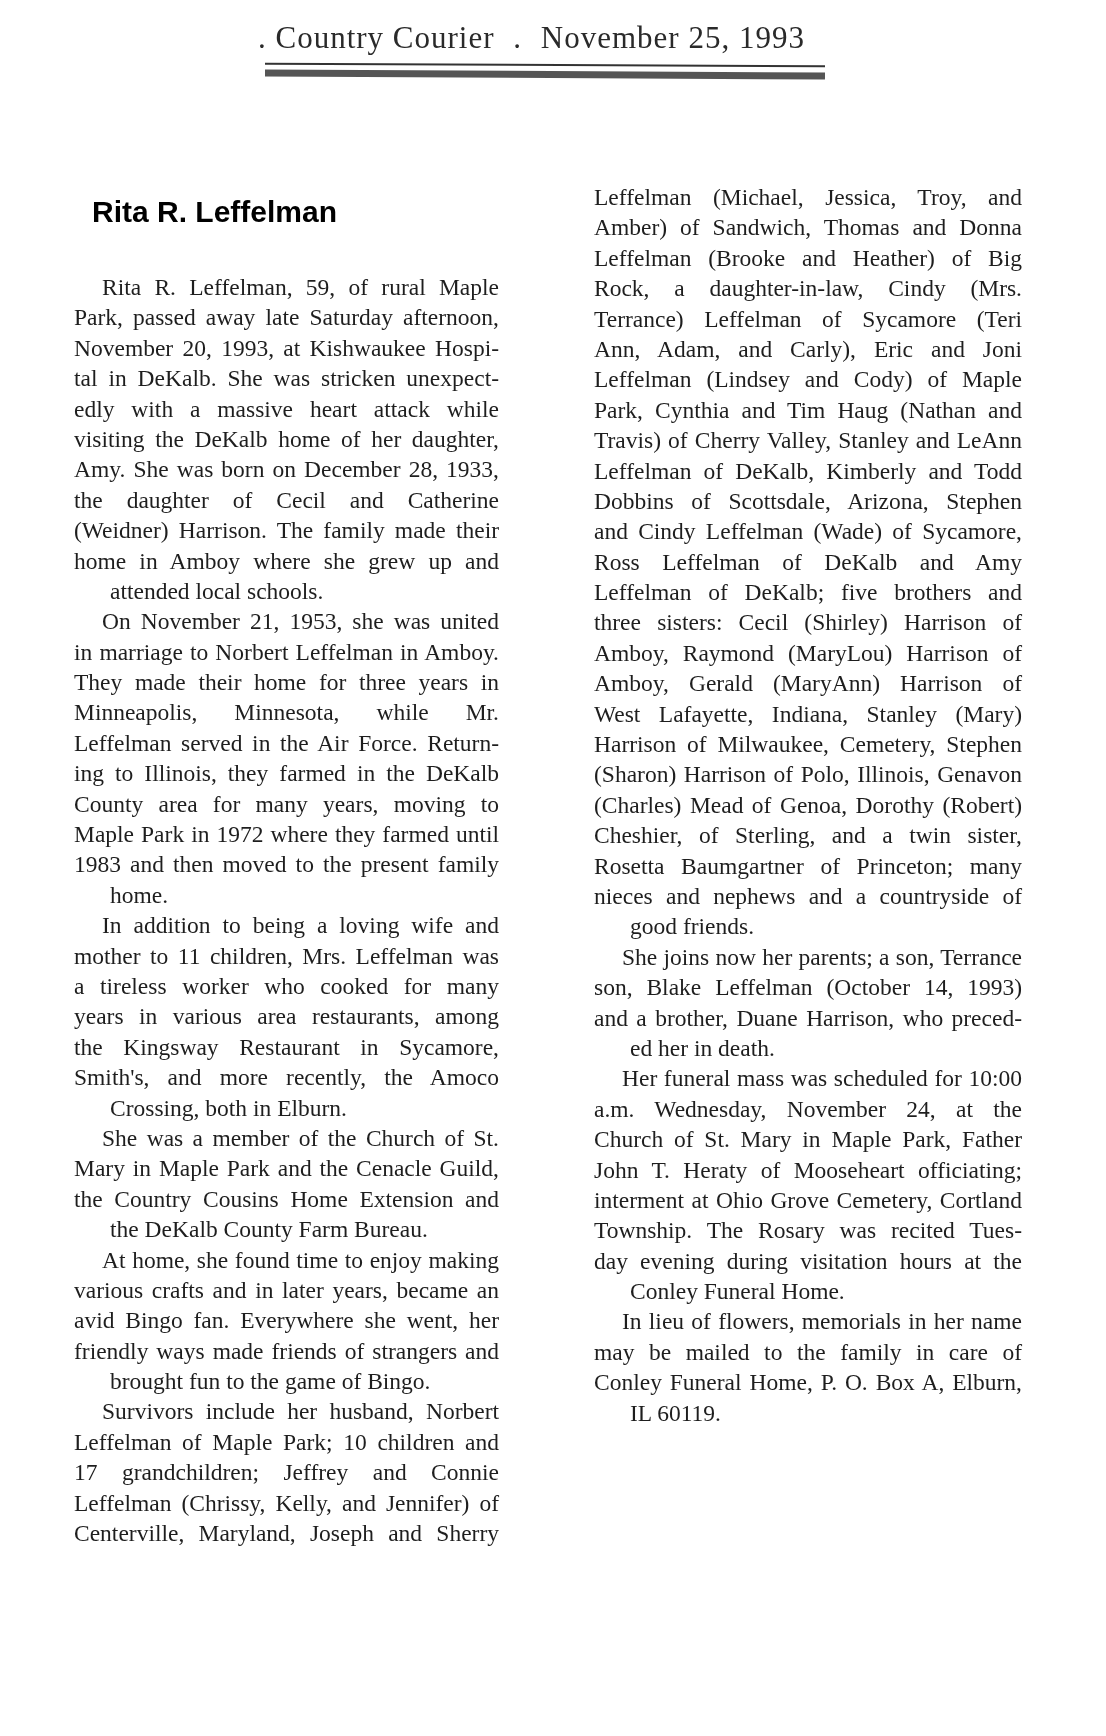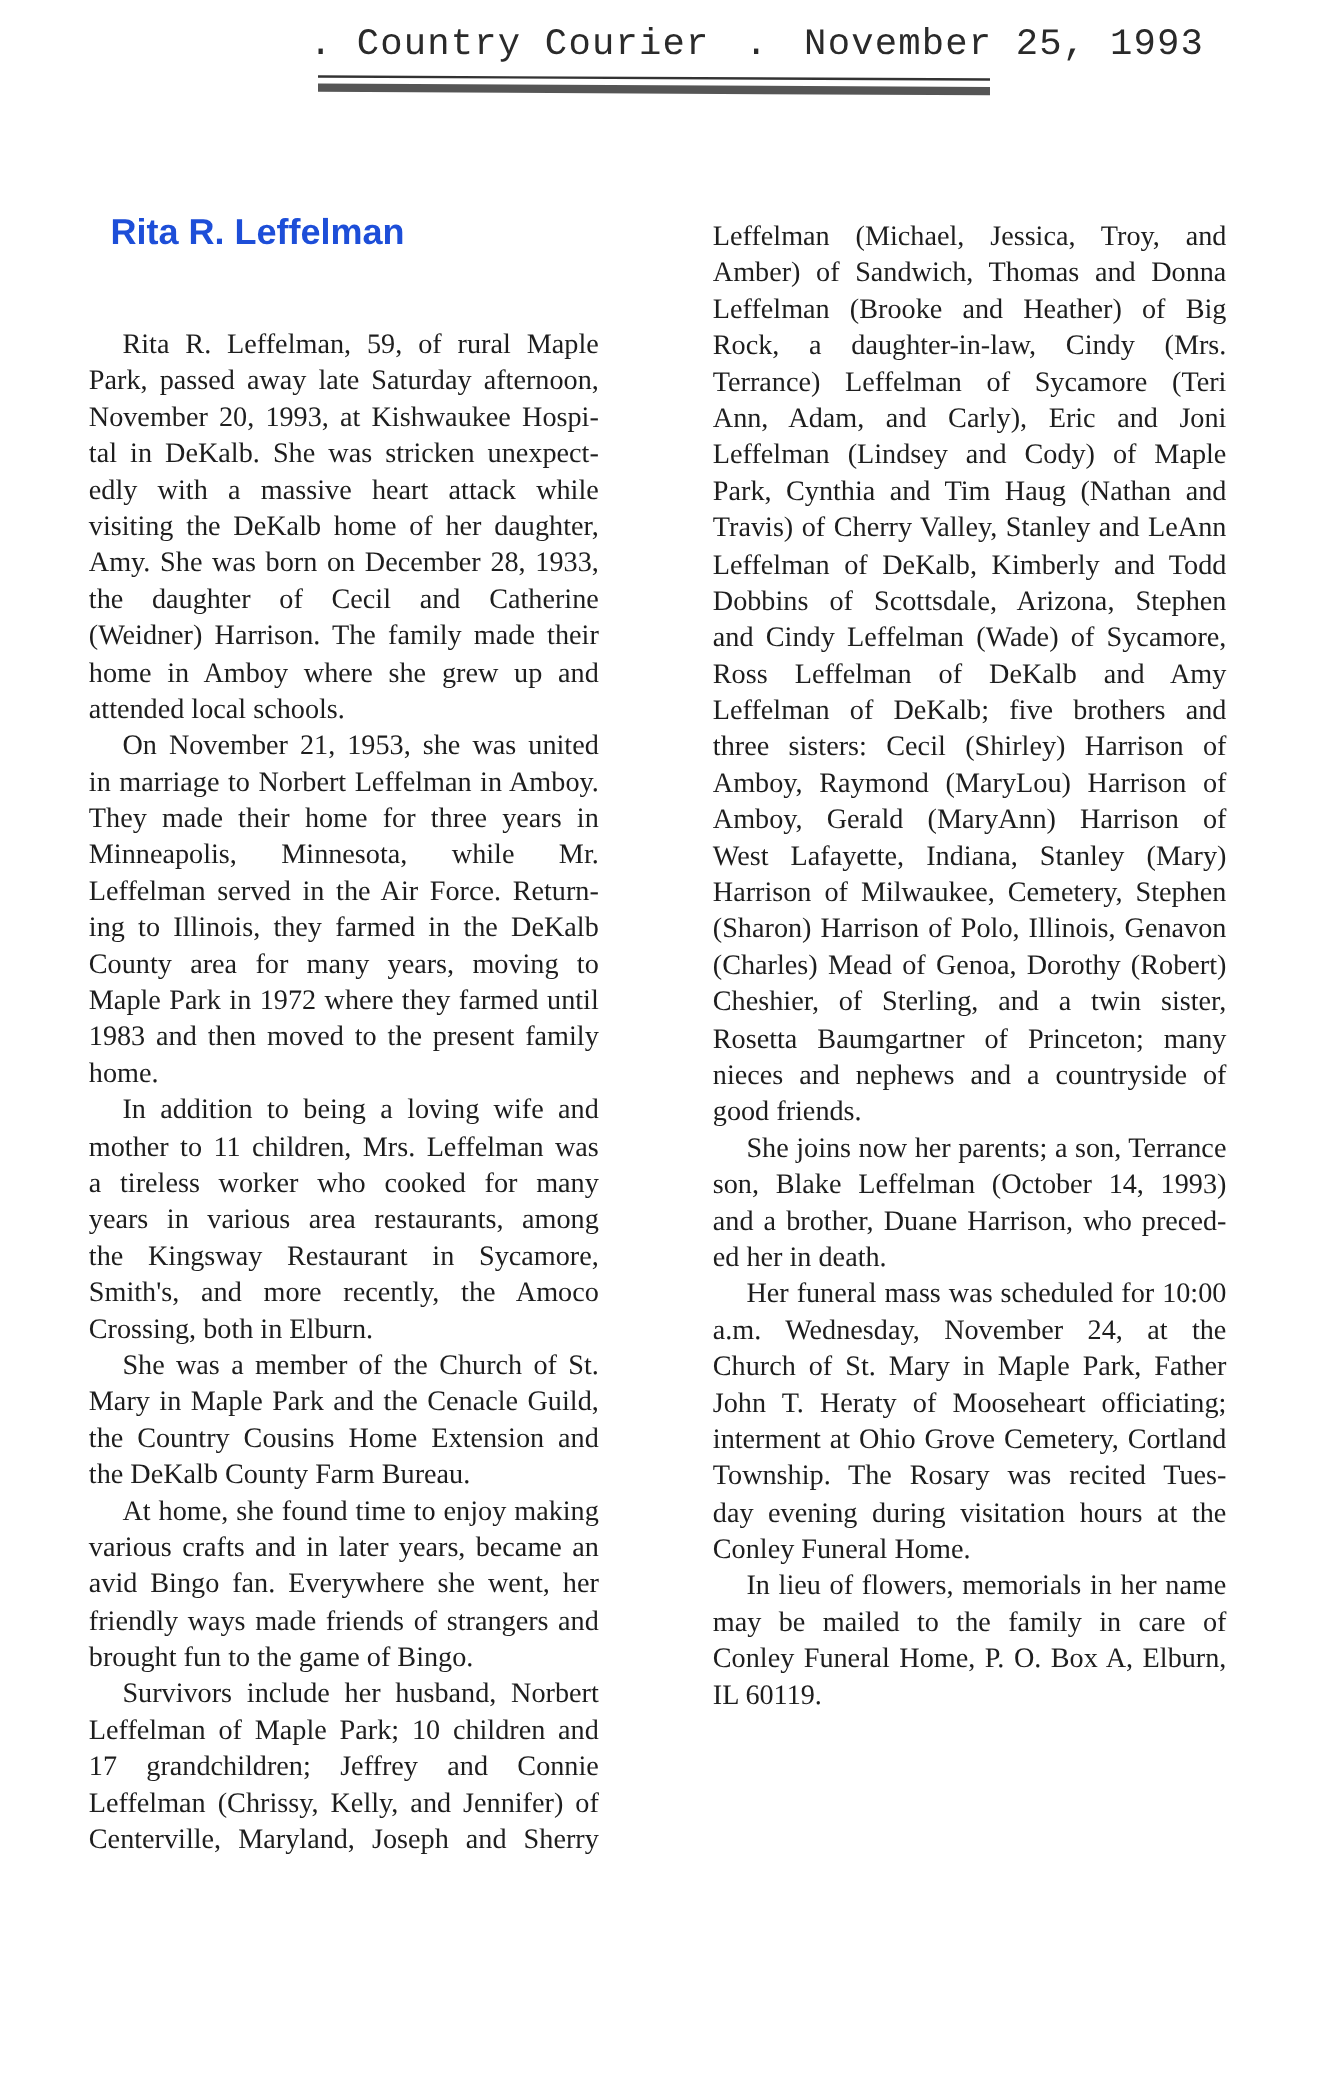--- a/index.html
+++ b/index.html
@@ -13,21 +13,21 @@
       position: relative;
       overflow: hidden;
       color: #1a1a1a;
     }
     .masthead {
       position: absolute;
       left: 258px;
       top: 20px;
       width: 560px;
       text-align: left;
-      font-family: Liberation Mono, monospace;
+      font-family: Liberation Serif, serif;
       font-size: 31px;
       color: #2a2a2a;
       letter-spacing: 1px;
       white-space: nowrap;
     }
     .masthead .dot { margin: 0 10px; }
     .rule-thin {
       position: absolute;
       left: 265px;
       top: 64px;
@@ -41,25 +41,25 @@
       left: 265px;
       top: 71px;
       width: 560px;
       height: 7px;
       background: #555;
       transform: rotate(0.3deg);
     }
     .headline {
       position: absolute;
       left: 92px;
-      top: 177px;
+      top: 195px;
       font-family: "Liberation Sans", "DejaVu Sans", sans-serif;
       font-weight: bold;
       font-size: 30px;
-      color: #1d4ed8;
+      color: #000000;
       white-space: nowrap;
     }
     .col {
       position: absolute;
       font-family: "Liberation Serif", "DejaVu Serif", serif;
       font-size: 23.5px;
       line-height: 30.4px;
       color: #1e1e1e;
     }
     .col-left {
@@ -74,20 +74,21 @@
     }
     .line {
       display: block;
       white-space: nowrap;
       text-align: justify;
       text-align-last: justify;
       height: 30.4px;
     }
     .line.last {
       text-align-last: left;
+      margin-left: 36px;
     }
     .line.indent {
       padding-left: 28px;
     }
   </style>
 </head>
 <body>
 
 <div class="masthead">
   <span>.</span>

